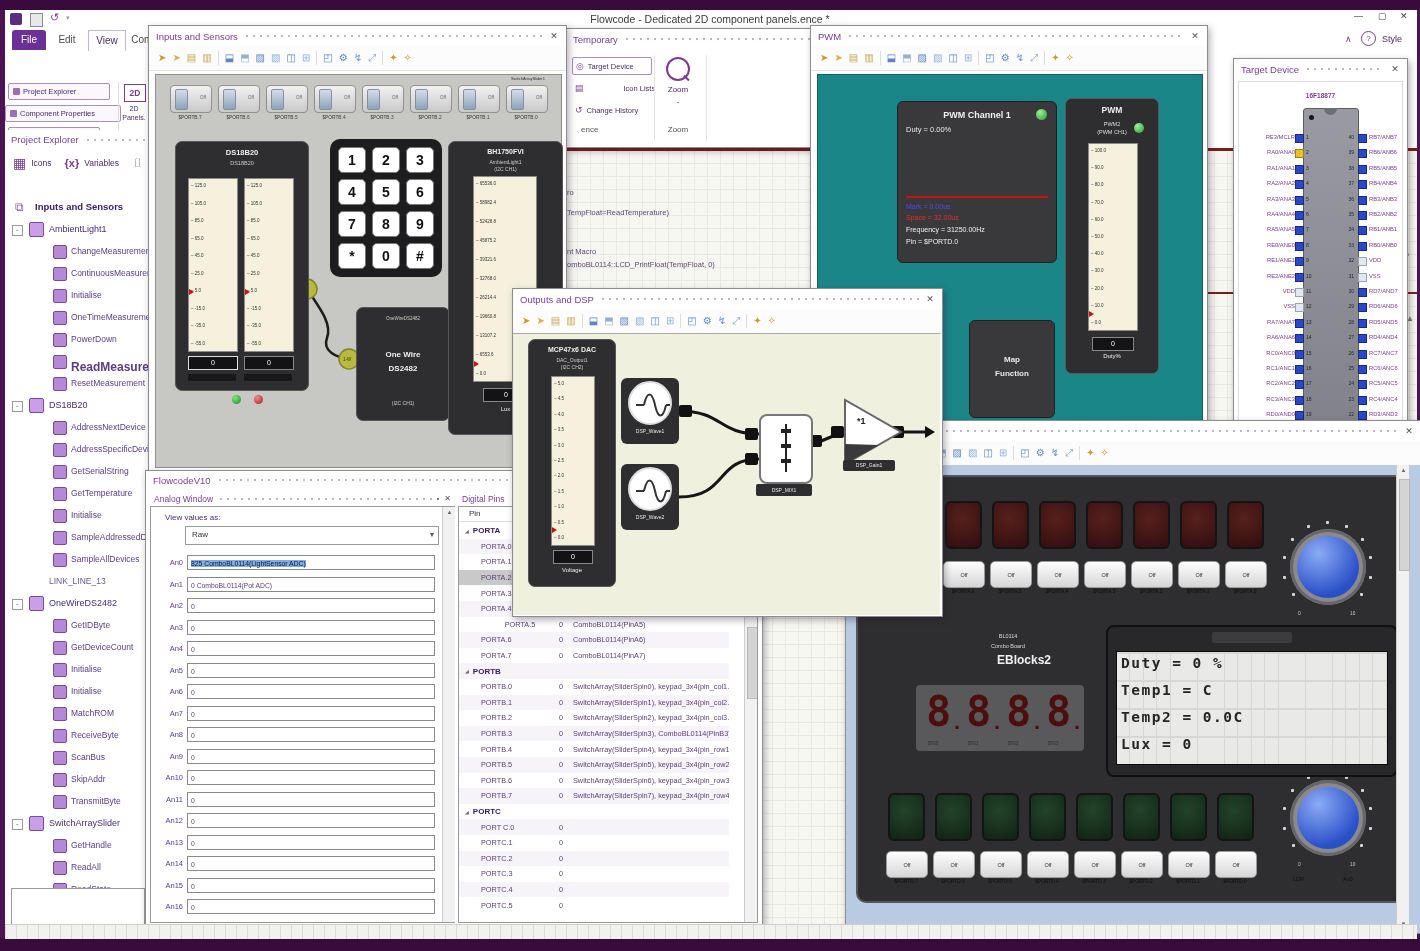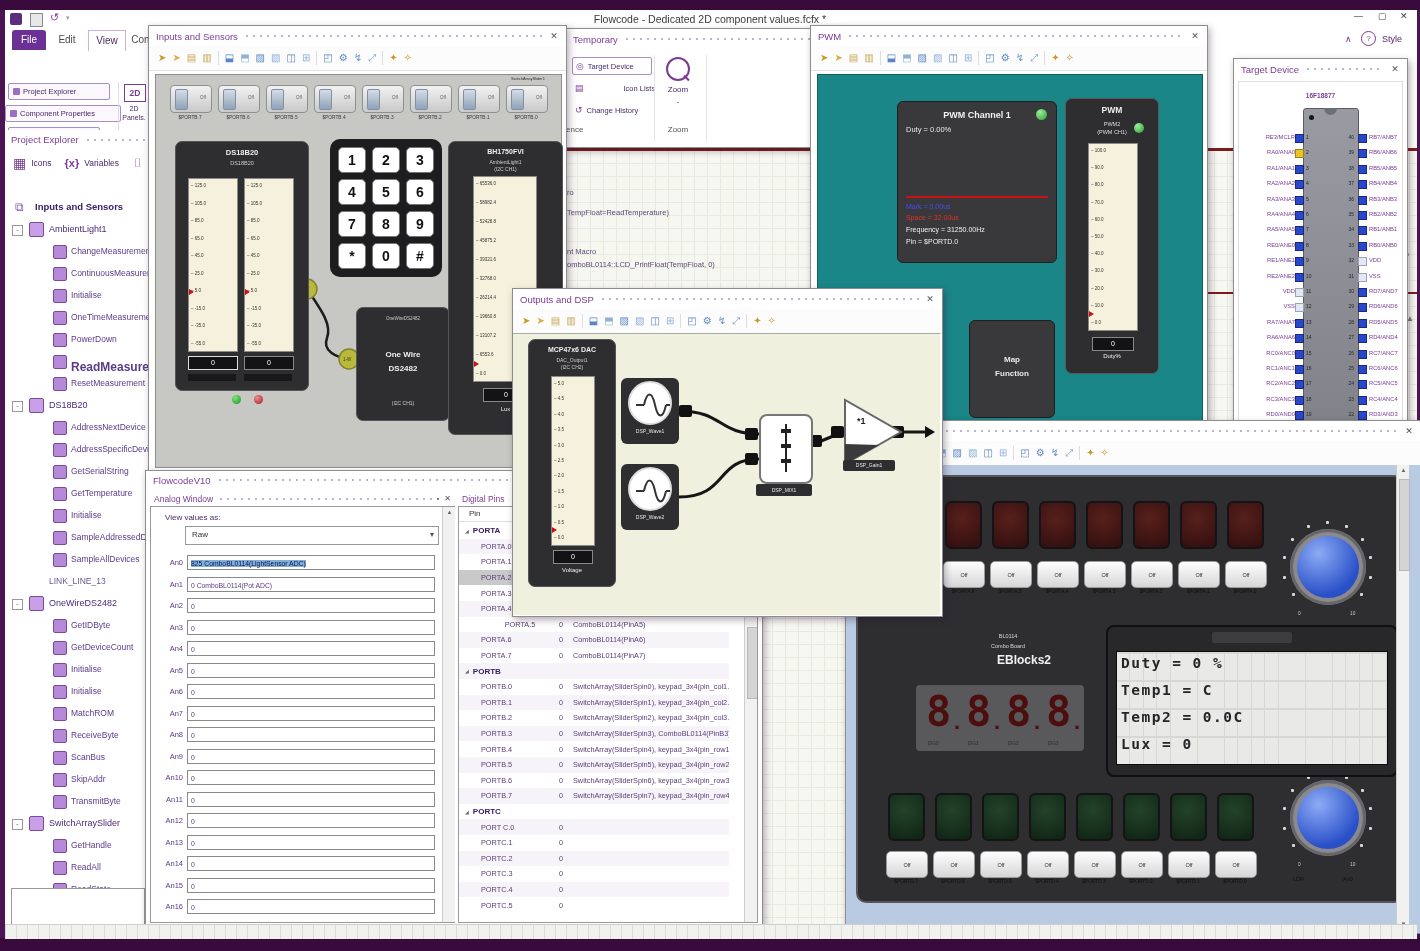--- a/index.html
+++ b/index.html
@@ -82,21 +82,21 @@
 <body>
 
 <div id="app">
   <div class="abs" id="topstrip"></div>
   <div class="abs" id="titlebar">
     <div class="abs" style="left:10px;top:3px;width:12px;height:12px;background:#5a2d7e;border-radius:2px;"></div>
     <div class="abs" style="left:30px;top:3px;width:11px;height:12px;border:1px solid #8a8a8a;background:#e8e8e8;"></div>
     <div class="abs" style="left:50px;top:1px;font-size:11px;color:#7a3b96;">↺</div>
     <div class="abs" style="left:66px;top:4px;font-size:7px;color:#999;">▾</div>
   </div>
-  <div class="abs" id="apptitle">Flowcode - Dedicated 2D component values.fcfx *</div>
+  <div class="abs" id="apptitle">Flowcode - Dedicated 2D component panels.ence *</div>
   <span class="abs wctl" style="left:1354px;">—</span>
   <span class="abs wctl" style="left:1378px;">▢</span>
   <span class="abs wctl" style="left:1400px;">✕</span>
 
   <div class="abs" id="ribbon">
     <div id="tabs">
         <div class="tab abs file" style="left: 12px; width: 34px;">File</div>
         <div class="tab abs" style="left: 50px; width: 34px;">Edit</div>
         <div class="tab abs sel" style="left: 88px; width: 36px;">View</div>
         <div class="tab abs" style="left: 126px; width: 40px;">Comm</div>
@@ -297,21 +297,21 @@
         </div>
         <div style="position: absolute; left: 6px; top: 50px; width: 80px; height: 18px; display: flex; align-items: center; gap: 4px; padding: 0px 3px; box-sizing: border-box;">
           <span style="font-size: 9px; color: rgb(122, 59, 150);">▤</span>
           <span style="font-size: 7.5px; color: rgb(74, 42, 106); white-space: nowrap; padding-left: 36px;">Icon Lists</span>
         </div>
         <div style="position: absolute; left: 6px; top: 72px; width: 80px; height: 18px; display: flex; align-items: center; gap: 4px; padding: 0px 3px; box-sizing: border-box;">
           <span style="font-size: 9px; color: rgb(122, 59, 150);">↺</span>
           <span style="font-size: 7.5px; color: rgb(74, 42, 106); white-space: nowrap;">Change History</span>
         </div>
       </div>
-    <div class="abs" style="left:0;top:96px;font-size:8px;color:#555;">ence</div>
+    <div class="abs" style="left:15px;top:96px;font-size:8px;color:#555;">ence</div>
     <div class="abs" style="left:88px;top:26px;width:1px;height:86px;background:#e4e4e4;"></div>
     <div class="abs" style="left:100px;top:28px;width:20px;height:20px;border:2px solid #7a3b96;border-radius:50%;"></div>
     <div class="abs" style="left:117px;top:48px;width:7px;height:2px;background:#7a3b96;transform:rotate(45deg);"></div>
     <div class="abs" style="left:97px;top:56px;width:30px;text-align:center;font-size:8px;color:#4a2a6a;">Zoom</div>
     <div class="abs" style="left:97px;top:68px;width:30px;text-align:center;font-size:8px;color:#4a2a6a;">-</div>
     <div class="abs" style="left:92px;top:96px;width:40px;text-align:center;font-size:8px;color:#555;">Zoom</div>
     <div class="abs" style="left:140px;top:26px;width:1px;height:86px;background:#e4e4e4;"></div>
   </div>
 
   <div class="fwin" id="win-pwm" style="left:810px;top:25px;width:396px;height:400px;z-index:4;">

